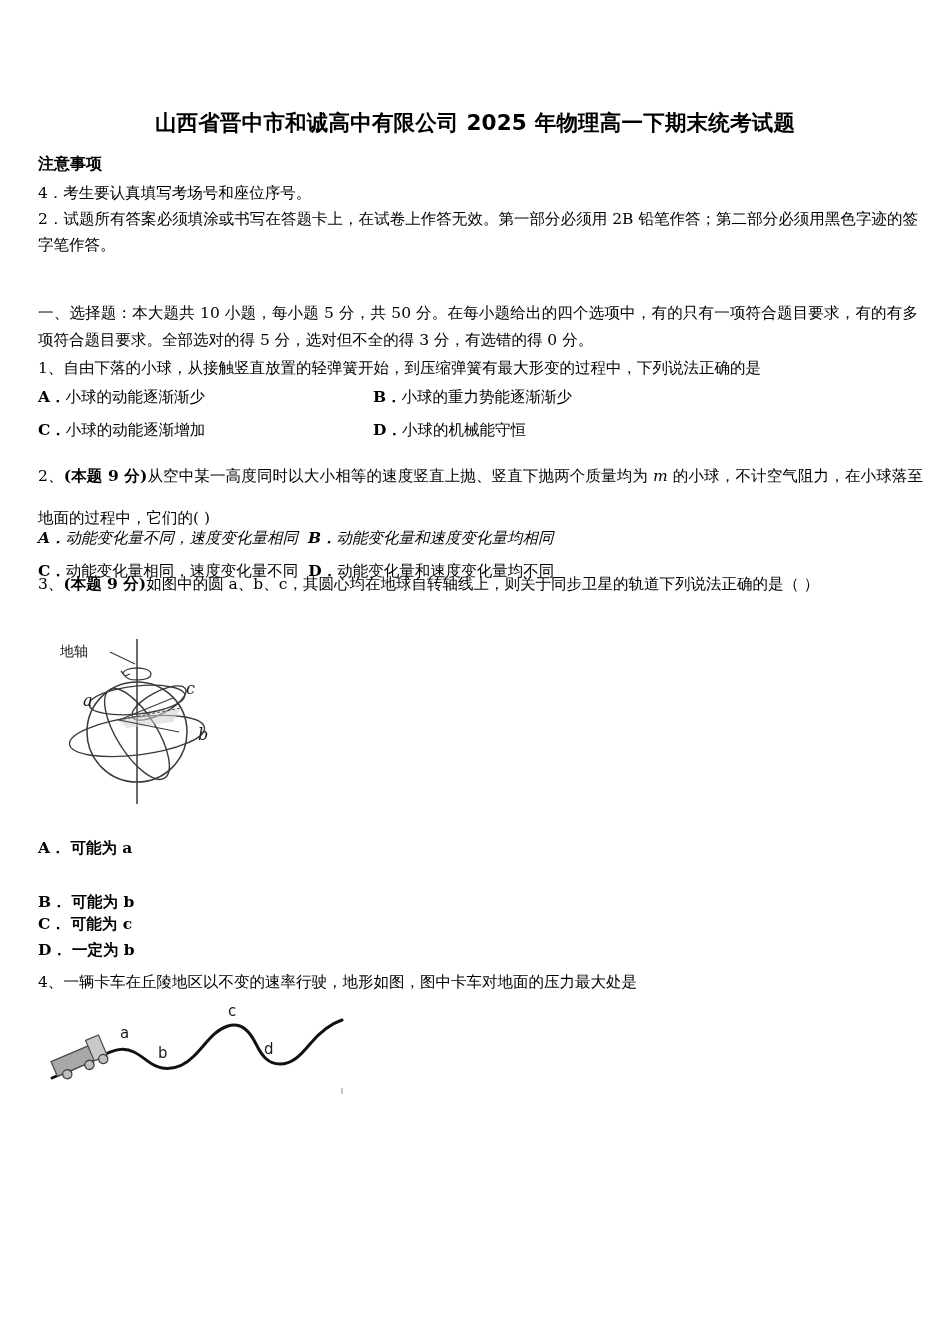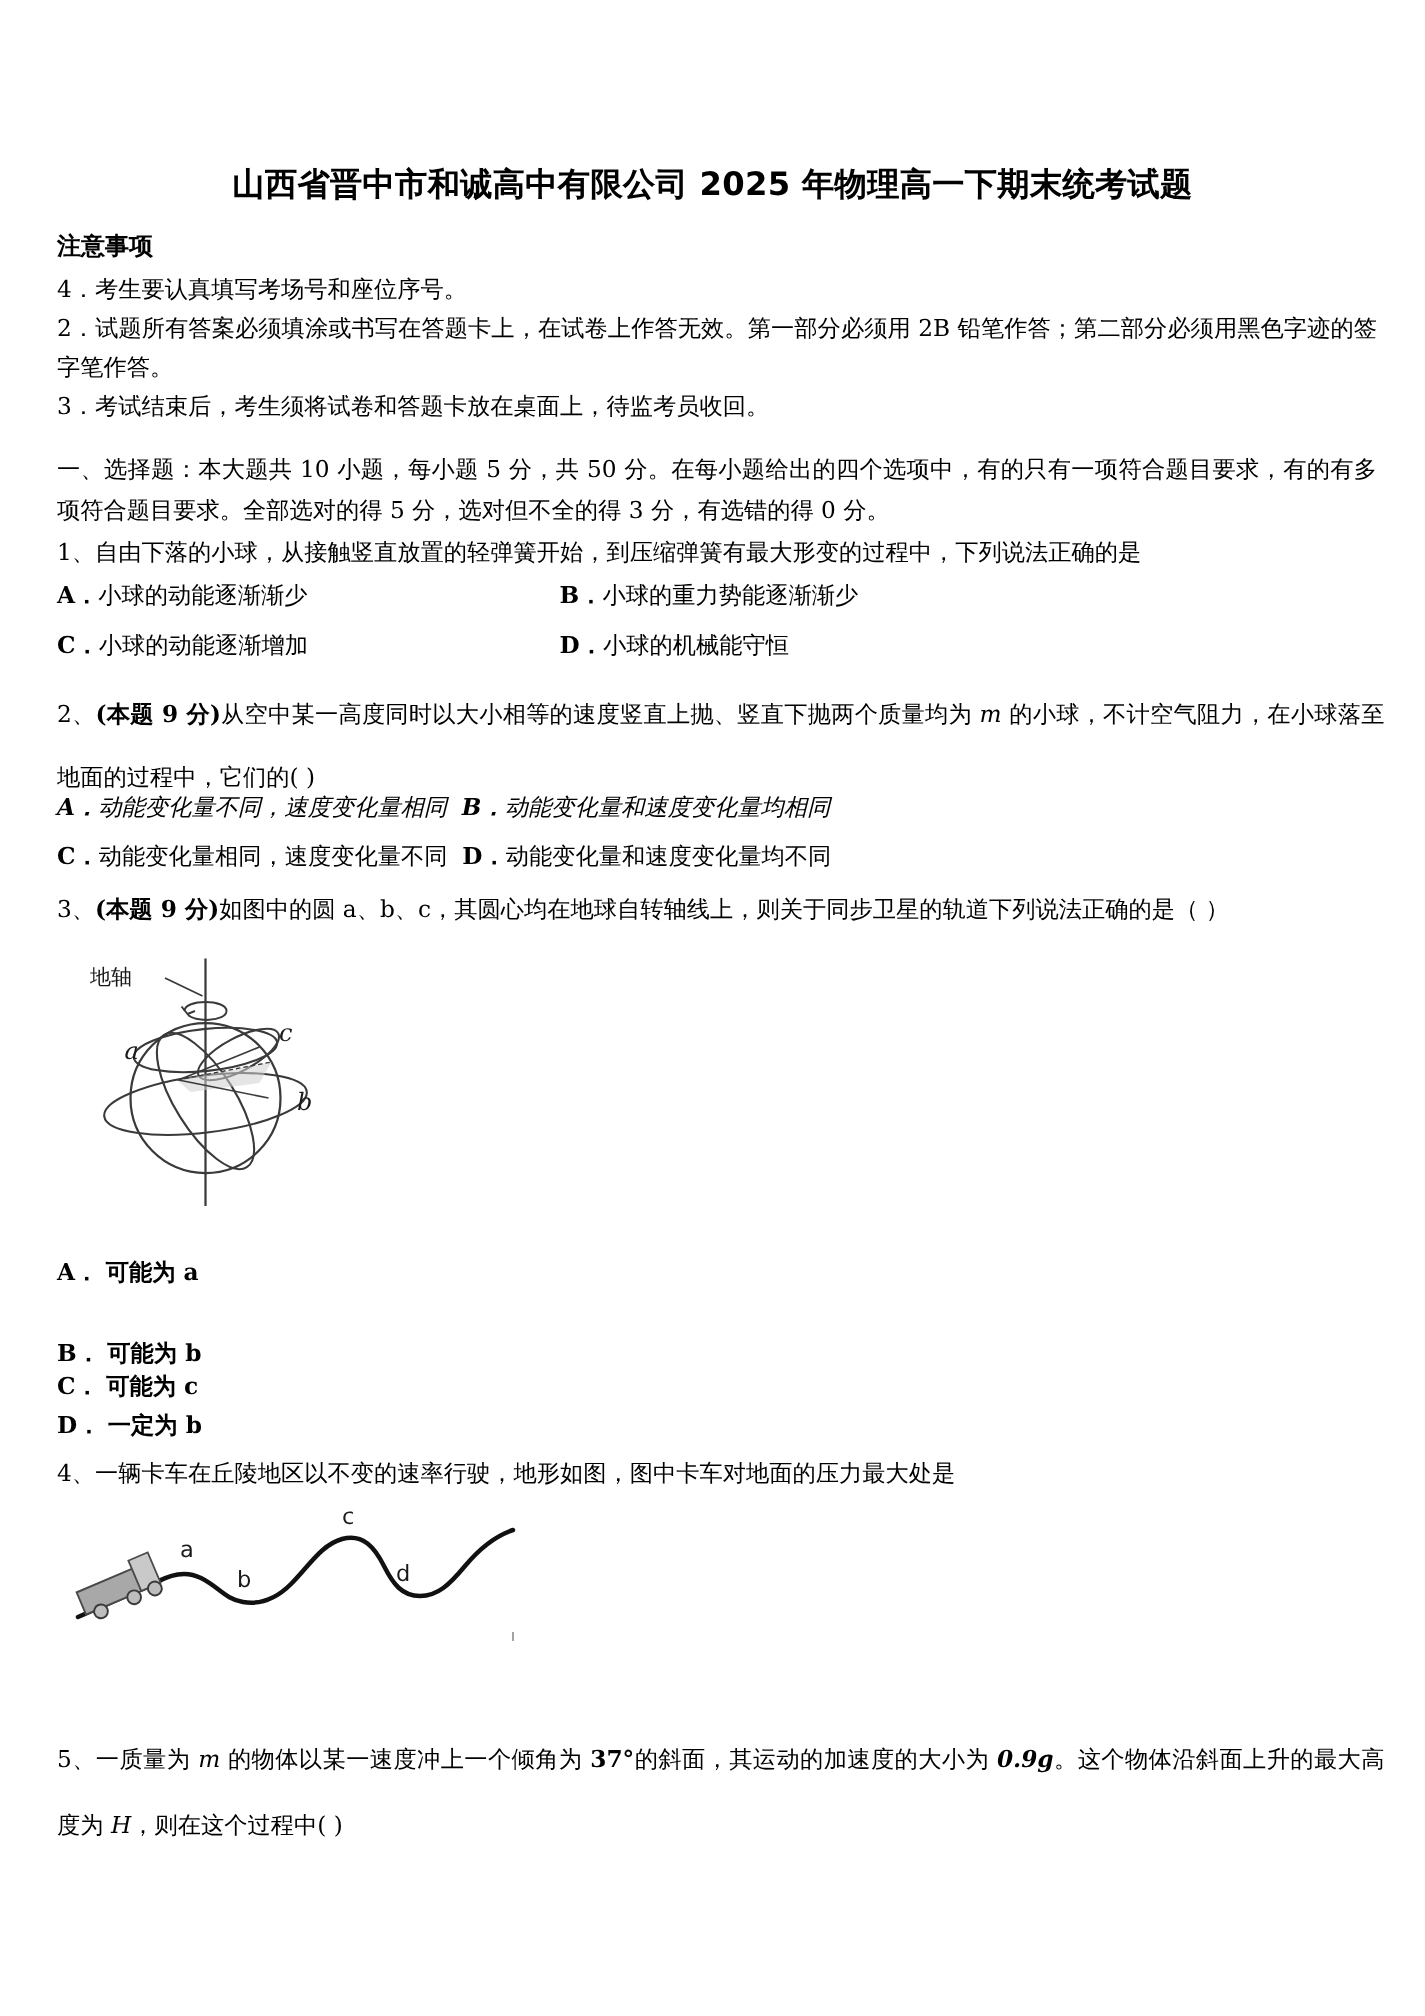--- a/index.html
+++ b/index.html
@@ -64,21 +64,21 @@
   .q-stem {
     position: absolute;
     left: 38px;
     width: 885px;
     font-size: 15.5px;
     line-height: 27px;
     text-align: justify;
   }
   .q1-stem { top: 355px; }
   .q2-stem { top: 455px; line-height: 42px; }
-  .q3-stem { top: 592px; }
+  .q3-stem { top: 570px; }
   .q4-stem { top: 969px; }
   .q5-stem { top: 1151px; line-height: 44px; }
 
   .opt {
     position: absolute;
     font-size: 15.5px;
     line-height: 24px;
     white-space: nowrap;
   }
   .opt-b { font-weight: bold; }
@@ -114,21 +114,20 @@
 <body>
 
 <div class="page">
 
   <div class="title">山西省晋中市和诚高中有限公司 2025 年物理高一下期末统考试题</div>
 
   <div class="notice-head">注意事项</div>
 
   <div class="notice-line n1">4．考生要认真填写考场号和座位序号。</div>
   <div class="notice-line n2">2．试题所有答案必须填涂或书写在答题卡上，在试卷上作答无效。第一部分必须用 2B 铅笔作答；第二部分必须用黑色字迹的签字笔作答。</div>
-  <div class="notice-line n3">3．考试结束后，考生须将试卷和答题卡放在桌面上，待监考员收回。</div>
 
   <div class="sec-head">一、选择题：本大题共 10 小题，每小题 5 分，共 50 分。在每小题给出的四个选项中，有的只有一项符合题目要求，有的有多项符合题目要求。全部选对的得 5 分，选对但不全的得 3 分，有选错的得 0 分。</div>
 
   <div class="q-stem q1-stem"><span>1、</span><span>自由下落的小球，从接触竖直放置的轻弹簧开始，到压缩弹簧有最大形变的过程中，下列说法正确的是</span></div>
 
   <div class="opt q1a"><span class="opt-b">A．</span><span>小球的动能逐渐渐少</span></div>
   <div class="opt q1b"><span class="opt-b">B．</span><span>小球的重力势能逐渐渐少</span></div>
   <div class="opt q1c"><span class="opt-b">C．</span><span>小球的动能逐渐增加</span></div>
   <div class="opt q1d"><span class="opt-b">D．</span><span>小球的机械能守恒</span></div>
 
@@ -198,15 +197,14 @@
       <text x="78" y="38" font-family="DejaVu Sans, Liberation Sans, sans-serif" font-size="15" fill="#1a1a1a">a</text>
       <text x="116" y="58" font-family="DejaVu Sans, Liberation Sans, sans-serif" font-size="15" fill="#1a1a1a">b</text>
       <text x="186" y="16" font-family="DejaVu Sans, Liberation Sans, sans-serif" font-size="15" fill="#1a1a1a">c</text>
       <text x="222" y="54" font-family="DejaVu Sans, Liberation Sans, sans-serif" font-size="15" fill="#1a1a1a">d</text>
 
       <line x1="300" y1="88" x2="300" y2="94" stroke="#9a9a9a" stroke-width="1.2"></line>
     </svg>
   </div>
 
 
-  <div class="q-stem q5-stem"><span>5、</span><span>一质量为 </span><span class="ital">m</span><span> 的物体以某一速度冲上一个倾角为 </span><span class="bold">37°</span><span>的斜面，其运动的加速度的大小为 </span><span class="bold ital">0.9g</span><span>。这个物体沿斜面上升的最大高度为 </span><span class="ital">H</span><span>，则在这个过程中(        )</span></div>
 
 </div>
 
 </body></html>

